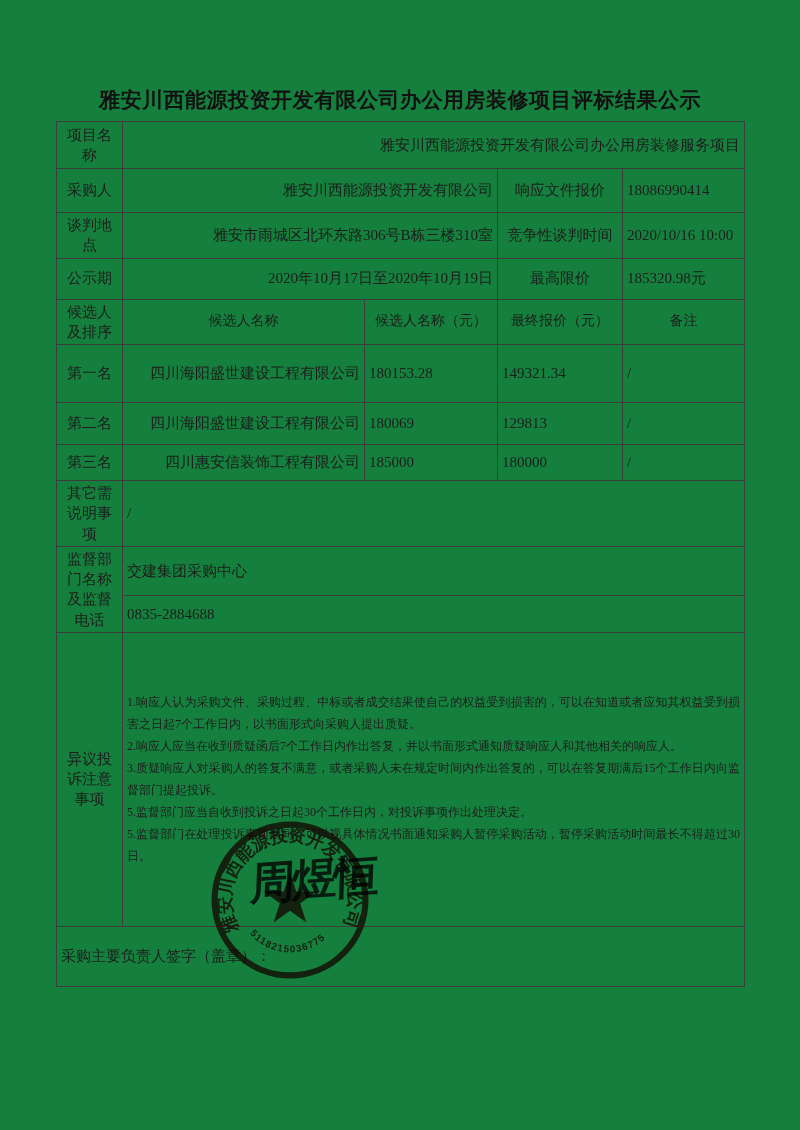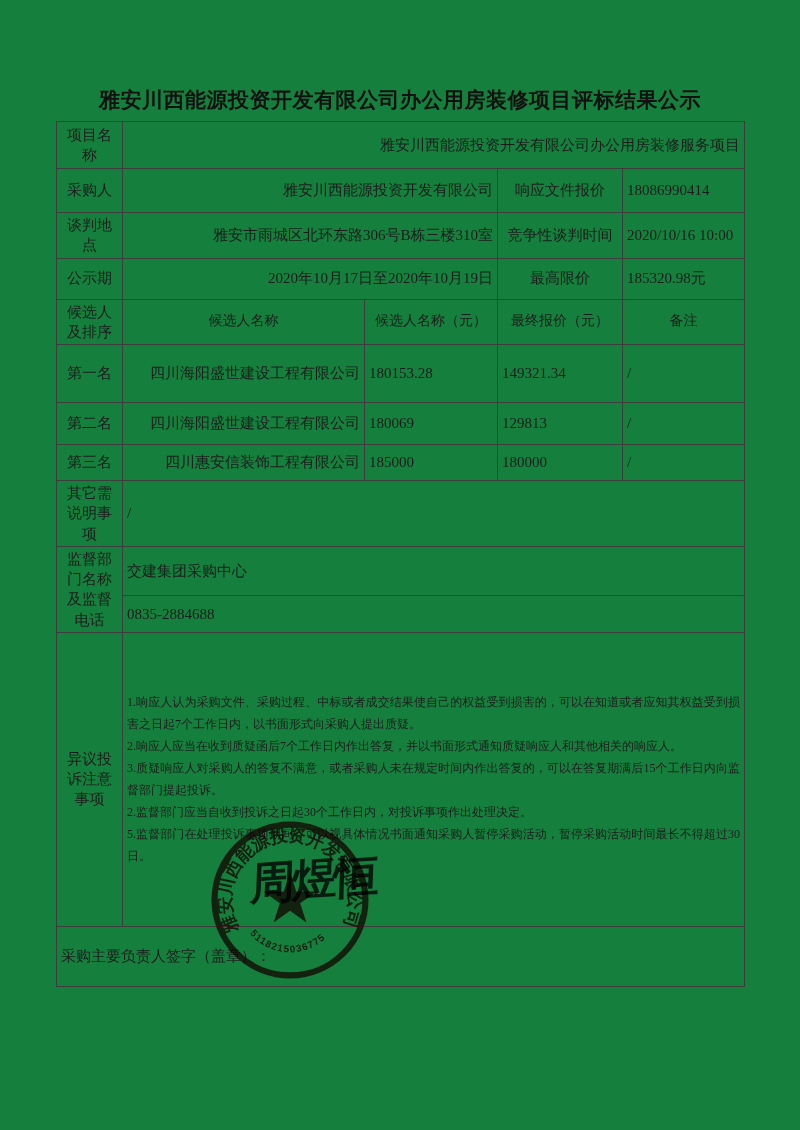--- a/index.html
+++ b/index.html
@@ -163,21 +163,21 @@
     </tr>
     <tr class="r11">
       <td class="ctr" colspan="4">0835-2884688</td>
     </tr>
     <tr class="r12">
       <td class="lbl">异议投诉注意事项</td>
       <td class="notes" colspan="4">
         <p>1.响应人认为采购文件、采购过程、中标或者成交结果使自己的权益受到损害的，可以在知道或者应知其权益受到损害之日起7个工作日内，以书面形式向采购人提出质疑。</p>
         <p>2.响应人应当在收到质疑函后7个工作日内作出答复，并以书面形式通知质疑响应人和其他相关的响应人。</p>
         <p>3.质疑响应人对采购人的答复不满意，或者采购人未在规定时间内作出答复的，可以在答复期满后15个工作日内向监督部门提起投诉。</p>
-        <p>2.监督部门应当自收到投诉之日起30个工作日内，对投诉事项作出处理决定。</p>
+        <p>5.监督部门应当自收到投诉之日起30个工作日内，对投诉事项作出处理决定。</p>
         <p>5.监督部门在处理投诉事项期间，可以视具体情况书面通知采购人暂停采购活动，暂停采购活动时间最长不得超过30日。</p>
       </td>
     </tr>
     <tr class="r13">
       <td class="sig" colspan="5">
         <span>采购主要负责人签字（盖章）：</span>
       </td>
     </tr>
   </tbody>
     </table>

